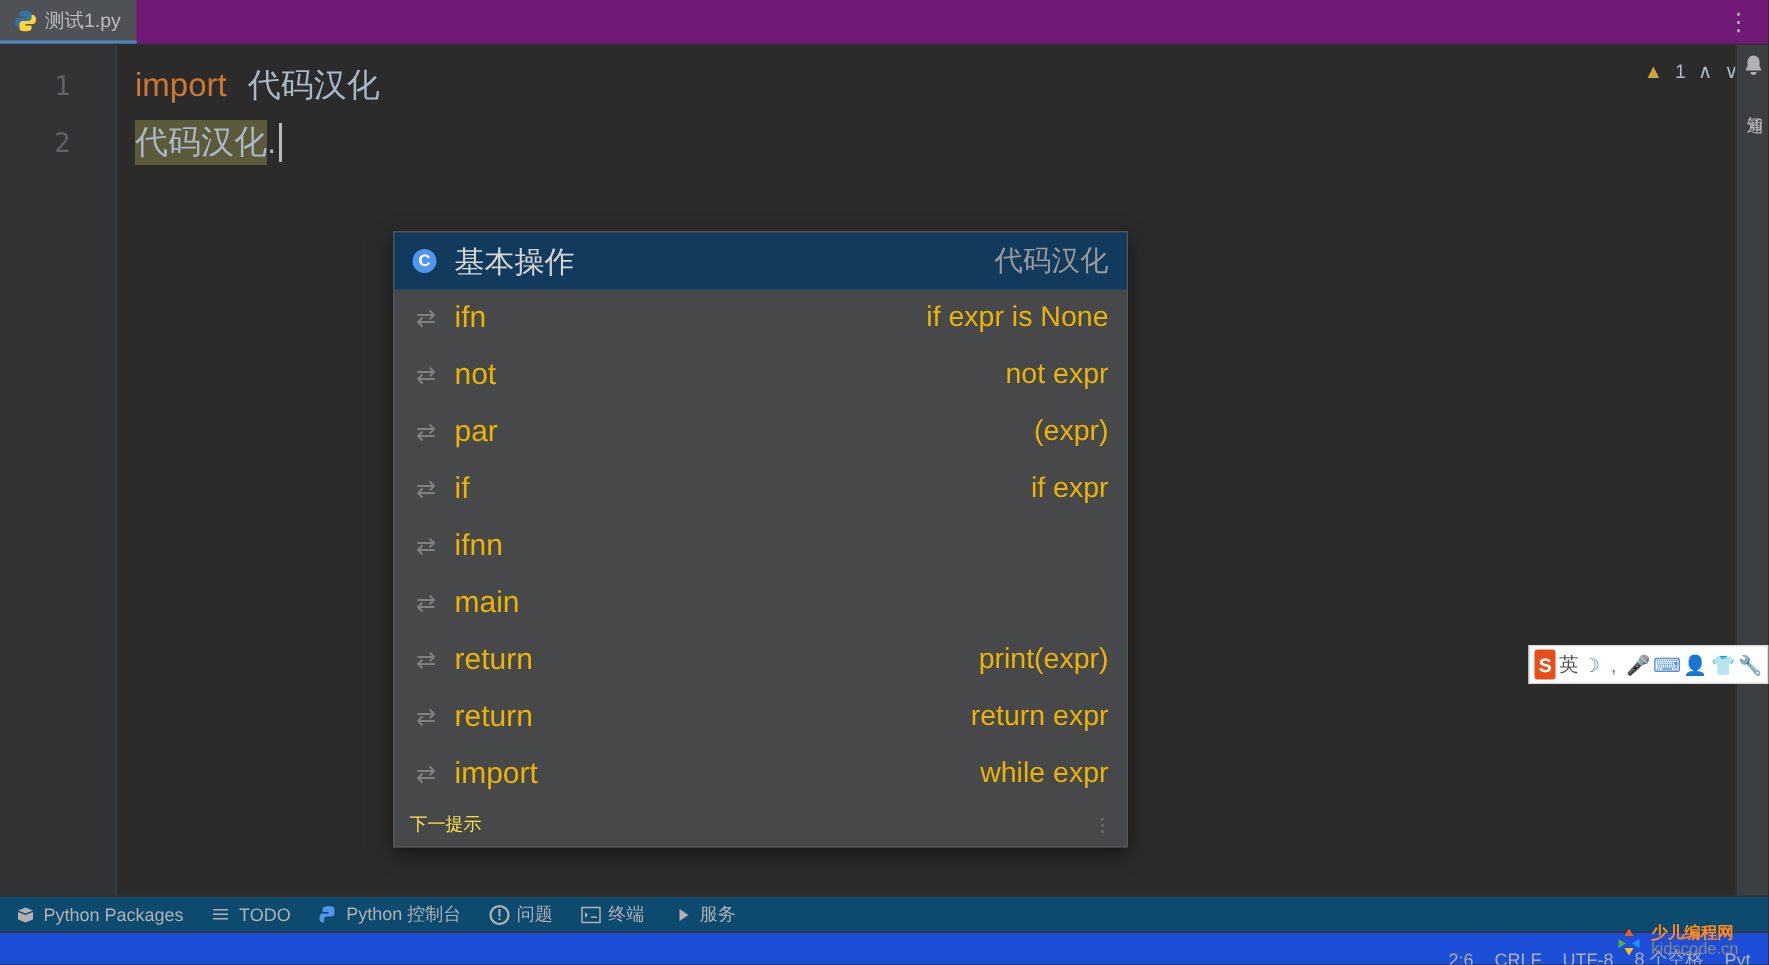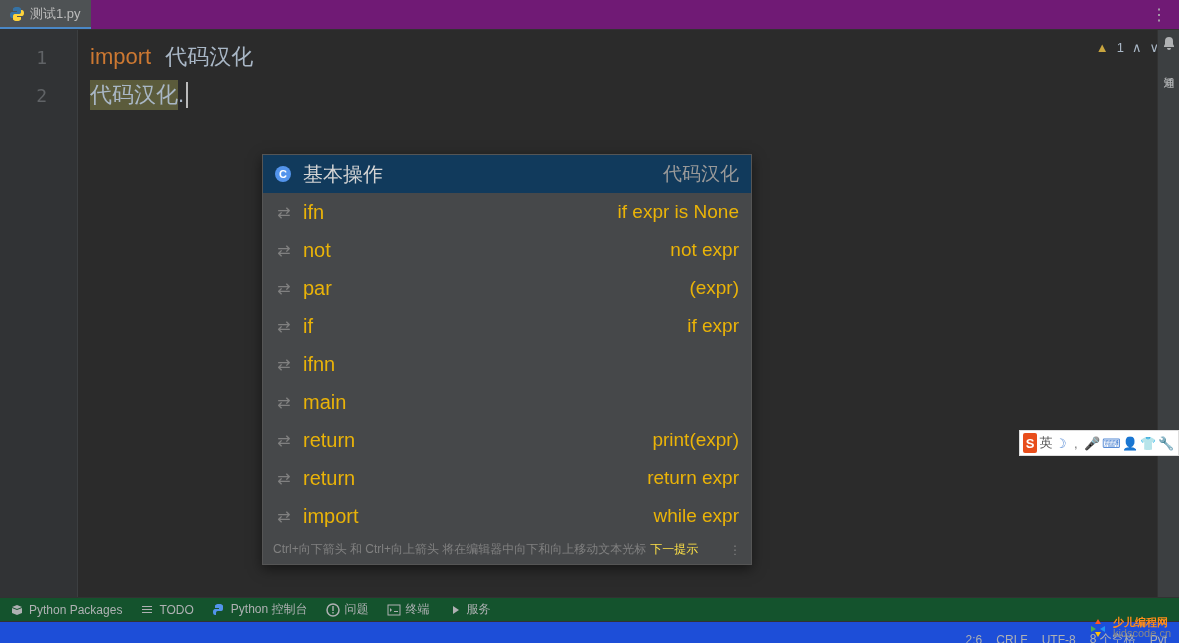--- a/index.html
+++ b/index.html
@@ -31,35 +31,35 @@
 .p-icon { width: 18px; display: flex; justify-content: center; margin-right: 10px; color: #808080; font-size: 16px; }
 .p-icon.circle { width: 16px; height: 16px; border-radius: 50%; background: #5394ec; color: #fff; font-size: 11px; font-weight: bold; align-items: center; margin-right: 12px; }
 .p-name { color: #eab308; }
 .p-desc { margin-left: auto; color: #eab308; font-size: 19px; }
 .popup-item.sel-item .p-name { color: #d4d4d4; text-align: center; }
 .popup-item.sel-item .p-desc { color: #999; }
 .popup-hint { padding: 6px 10px; font-size: 12px; color: #808080; display: flex; align-items: center; gap: 4px; }
 .popup-hint .link { color: #fde047; }
 .popup-hint .dots { margin-left: auto; color: #808080; cursor: pointer; }
 
-.tool-window-bar { height: 24px; background: #14532d; border-top: 1px solid #323232; display: flex; align-items: center; gap: 18px; padding: 0 10px; font-size: 12px; color: #afb1b3; }
+.tool-window-bar { height: 24px; background: #0c4a6e; border-top: 1px solid #323232; display: flex; align-items: center; gap: 18px; padding: 0 10px; font-size: 12px; color: #afb1b3; }
 .tw-item { display: flex; align-items: center; gap: 5px; cursor: pointer; }
 .tw-item svg { flex-shrink: 0; }
 
 .statusbar { height: 36px; background: #1d4ed8; border-top: 1px solid #323232; display: flex; align-items: center; justify-content: flex-end; gap: 14px; padding: 0 12px; font-size: 12px; color: #afb1b3; }
 
 .right-sidebar { position: absolute; right: 0; top: 30px; width: 22px; height: calc(100% - 30px - 46px); background: #3c3f41; border-left: 1px solid #323232; display: flex; flex-direction: column; align-items: center; padding-top: 6px; gap: 8px; }
 .bell { color: #afb1b3; }
 .vtxt { writing-mode: vertical-rl; font-size: 11px; color: #afb1b3; margin-top: 4px; }
 
 .ime-bar { position: absolute; right: 0; top: 430px; width: 160px; height: 26px; background: #fff; display: flex; align-items: center; gap: 2px; padding: 0 3px; border: 1px solid #ddd; }
 .ime-s { width: 20px; height: 20px; background: #e84e1c; color: #fff; display: flex; align-items: center; justify-content: center; font-size: 13px; font-weight: bold; border-radius: 2px; }
 .ime-i { width: 18px; height: 18px; display: flex; align-items: center; justify-content: center; font-size: 13px; color: #555; }
 
-.watermark { position: absolute; right: 8px; bottom: 4px; display: flex; align-items: center; gap: 4px; font-size: 12px; }
+.watermark { position: absolute; right: 20px; bottom: 4px; display: flex; align-items: center; gap: 4px; font-size: 12px; }
 .wm-logo { width: 22px; height: 22px; position: relative; }
 .wm-txt { color: #888; font-size: 11px; line-height: 1; }
 .wm-txt .t1 { color: #ff8c1a; font-weight: bold; }
 </style>
 </head>
 <body>
 
 <div class="titlebar">
   <div class="tab">
     <span class="py-icon">
@@ -141,21 +141,20 @@
           <div class="p-icon">⇄</div>
           <div class="p-name">return</div>
           <div class="p-desc">return expr</div>
         </div>
         <div class="popup-item">
           <div class="p-icon">⇄</div>
           <div class="p-name">import</div>
           <div class="p-desc">while expr</div>
         </div>
         <div class="popup-hint">
-          <span>Ctrl+向下箭头 和 Ctrl+向上箭头 将在编辑器中向下和向上移动文本光标</span> 
           <span class="link">下一提示</span>
           <span class="dots">⋮</span>
         </div>
       </div>
   </div>
 </div>
 
 <div class="right-sidebar">
   <div class="bell">
     <svg width="16" height="16" viewBox="0 0 16 16">

